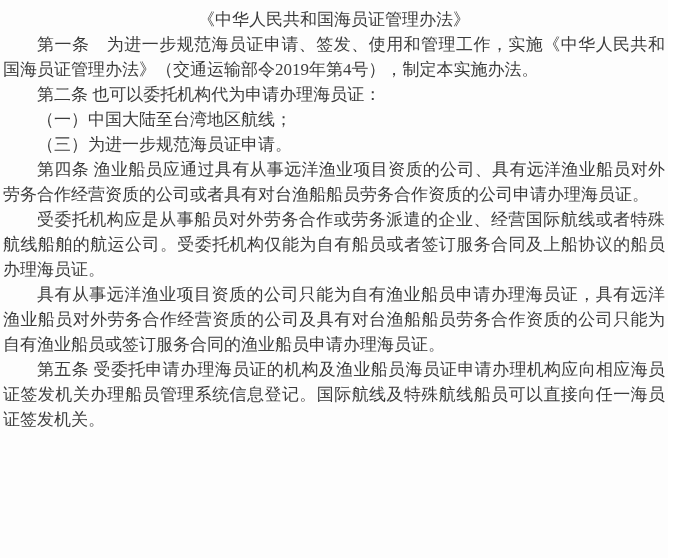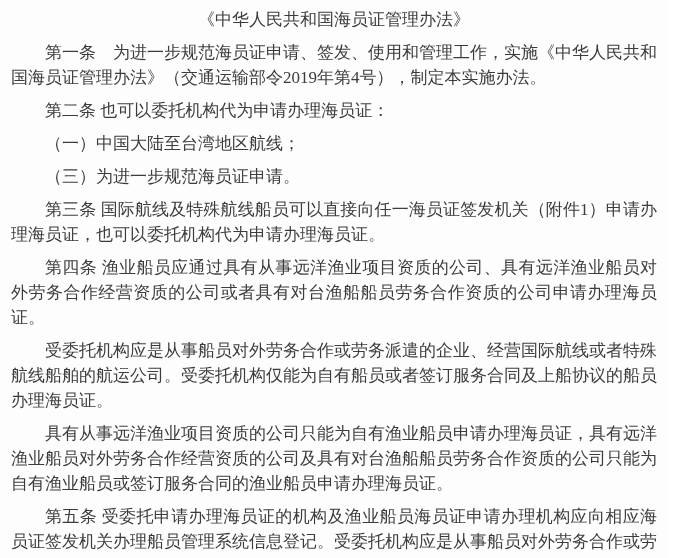--- a/index.html
+++ b/index.html
@@ -20,33 +20,32 @@
     line-height: 25px;
     overflow: hidden;
   }
   .doc-title {
     text-align: center;
     font-weight: normal;
     margin: 0;
     text-indent: 0;
   }
   .para {
-    margin: 8px;
+    margin: 0;
     text-indent: 2em;
     text-align: justify;
     word-break: break-all;
   }
 </style>
 </head>
 <body>
 
 <div class="page">
   <div class="doc-title">《中华人民共和国海员证管理办法》</div>
   <p class="para">第一条　为进一步规范海员证申请、签发、使用和管理工作，实施《中华人民共和国海员证管理办法》（交通运输部令2019年第4号），制定本实施办法。</p>
   <p class="para">第二条 也可以委托机构代为申请办理海员证：</p>
   <p class="para">（一）中国大陆至台湾地区航线；</p>
   <p class="para">（三）为进一步规范海员证申请。</p>
-  <p class="para">第三条 国际航线及特殊航线船员可以直接向任一海员证签发机关（附件1）申请办理海员证，也可以委托机构代为申请办理海员证。</p>
   <p class="para">第四条 渔业船员应通过具有从事远洋渔业项目资质的公司、具有远洋渔业船员对外劳务合作经营资质的公司或者具有对台渔船船员劳务合作资质的公司申请办理海员证。</p>
   <p class="para">受委托机构应是从事船员对外劳务合作或劳务派遣的企业、经营国际航线或者特殊航线船舶的航运公司。受委托机构仅能为自有船员或者签订服务合同及上船协议的船员办理海员证。</p>
   <p class="para">具有从事远洋渔业项目资质的公司只能为自有渔业船员申请办理海员证，具有远洋渔业船员对外劳务合作经营资质的公司及具有对台渔船船员劳务合作资质的公司只能为自有渔业船员或签订服务合同的渔业船员申请办理海员证。</p>
-  <p class="para">第五条 受委托申请办理海员证的机构及渔业船员海员证申请办理机构应向相应海员证签发机关办理船员管理系统信息登记。受委托机构应是从事船员对外劳务合作或劳务派遣的企业。</p>
+  <p class="para">第五条 受委托申请办理海员证的机构及渔业船员海员证申请办理机构应向相应海员证签发机关办理船员管理系统信息登记。国际航线及特殊航线船员可以直接向任一海员证签发机关。</p>
 </div>
 
 </body></html>

